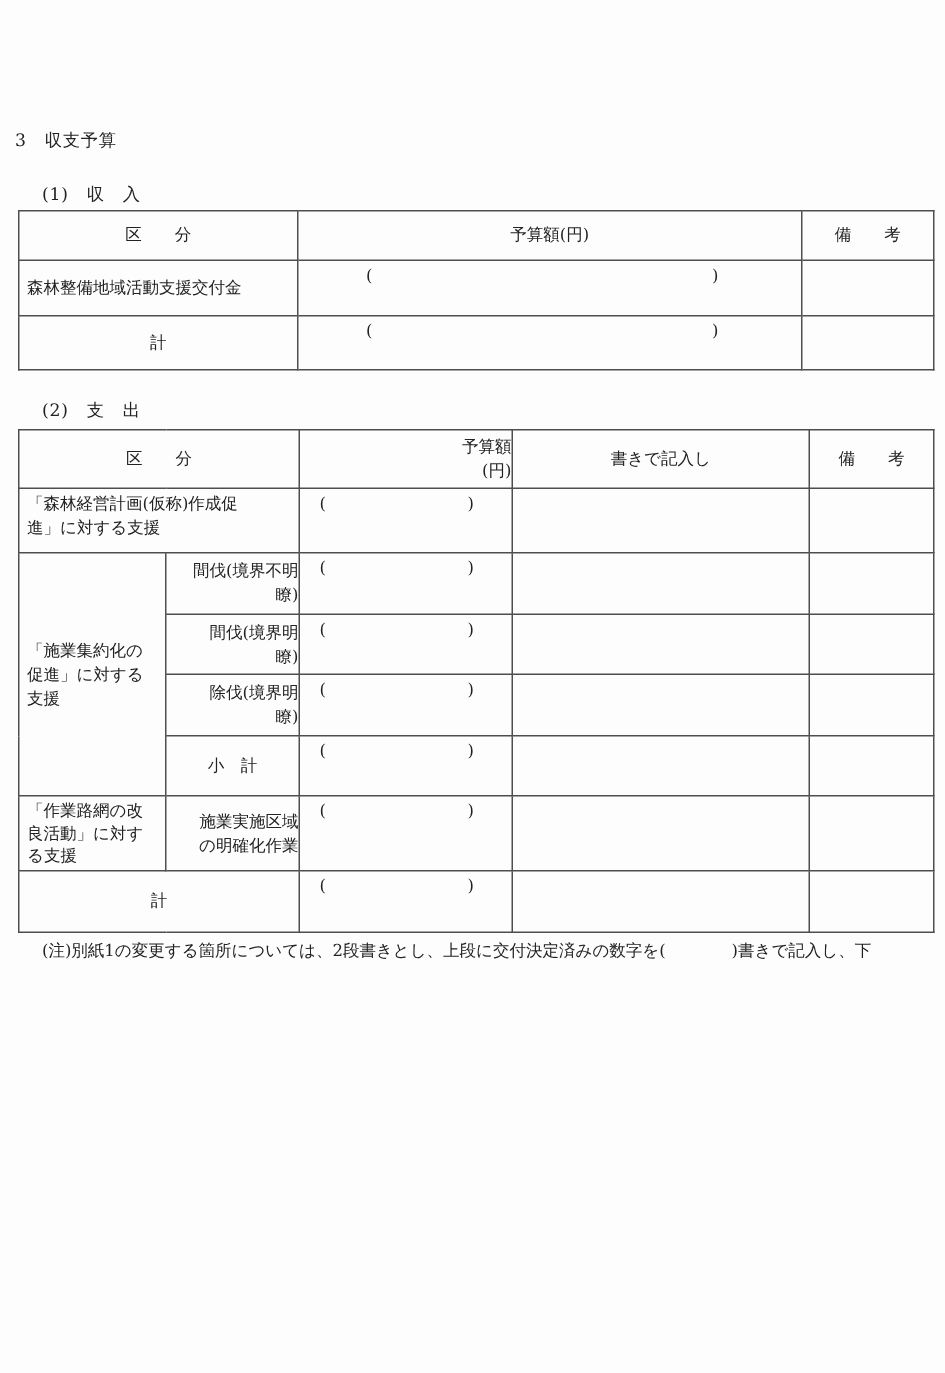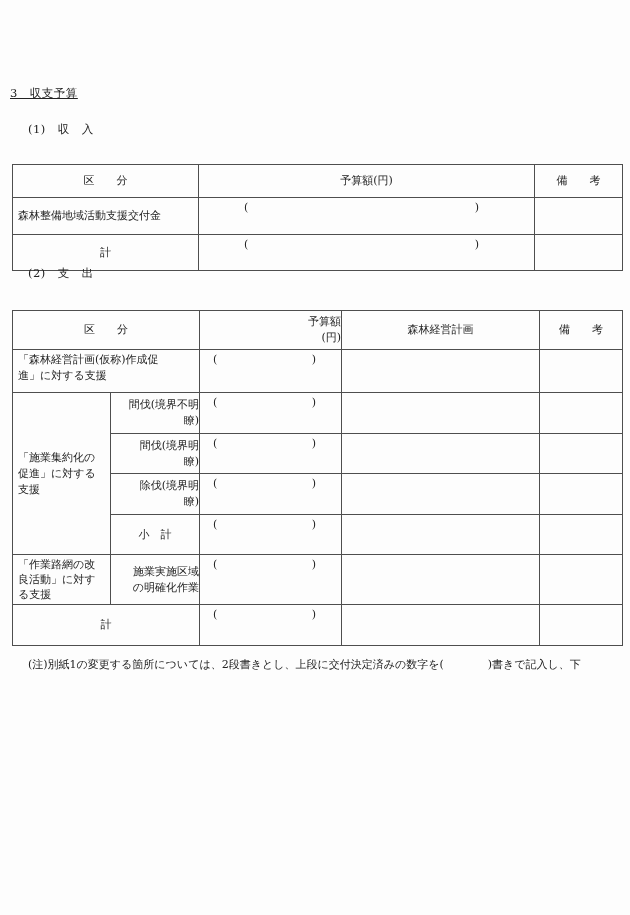--- a/index.html
+++ b/index.html
@@ -4,26 +4,26 @@
 <style>
   html,body { margin:0; padding:0; }
   body {
     width:630px; height:915px;
     background:#fdfdfd;
     font-family:"DejaVu Serif","Liberation Serif",serif;
     color:#222;
   }
   .page { position:relative; width:630px; height:915px; overflow:hidden; }
 
-  .doc-title { position:absolute; left:10px; top:86px; font-size:11.5px; letter-spacing:0.5px;text-decoration:underline; }
+  .doc-title { position:absolute; left:10px; top:86px; font-size:11.5px; letter-spacing:0.5px; }
   .section-label { position:absolute; font-size:11.5px; letter-spacing:0.5px; }
   .section-income { left:28px; top:122px; }
   .section-expenditure { left:28px; top:266px; }
 
-  table { position:absolute; left:12px; border-collapse:collapse; table-layout:fixed;margin-top:24px; }
+  table { position:absolute; left:12px; border-collapse:collapse; table-layout:fixed; }
   .tbl-income { top:140px; }
   .tbl-expenditure { top:286px; }
 
   td {
     border:1px solid #4e4e4e;
     font-size:11px; font-weight:normal;
     line-height:16px;
     padding:0; text-align:center; vertical-align:middle;
     overflow:hidden;
   }
@@ -31,21 +31,21 @@
   .cat-left { text-align:left; padding:2px 3px 2px 5px; }
   .v-top { vertical-align:top; padding-top:2px; }
   .tight { line-height:15px; }
 
   .budget-cell { vertical-align:top; }
   .paren-row { display:flex; justify-content:space-between; font-size:11px; line-height:15px; }
   .paren-wide { padding:2px 55px 0 45px; }   
   .paren-narrow { padding:2px 25px 0 13px; } 
 
   .note { position:absolute; left:28px; top:624px; width:592px; font-size:11px; line-height:19px; }
-  .note-line { white-space:nowrap;margin-top:31px; }
+  .note-line { white-space:nowrap; }
   .note-line2 { margin-left:25px; }
 </style>
 </head>
 <body>
 
 <div class="page">
 
   <div class="doc-title">3　収支予算</div>
 
   <div class="section-label section-income">(1)　収　入</div>
@@ -93,21 +93,21 @@
         <col style="width:89px">
         <col style="width:142px">
       <col style="width:198px">
         <col style="width:83px">
     </colgroup>
     <tbody>
         <tr style="height:39px">
       <td colspan="2">区　　分</td>
       <td class="pre">予算額
 (円)</td>
-      <td>森林経営計画</td>
+      <td>書きで記入し</td>
       <td>備　　考</td>
     </tr>
 
     <tr style="height:43px">
       <td colspan="2" class="pre cat-left v-top">「森林経営計画(仮称)作成促
 進」に対する支援</td>
       <td class="budget-cell">
         <div class="paren-row paren-narrow">
           <span>(</span>
           <span>)</span>

